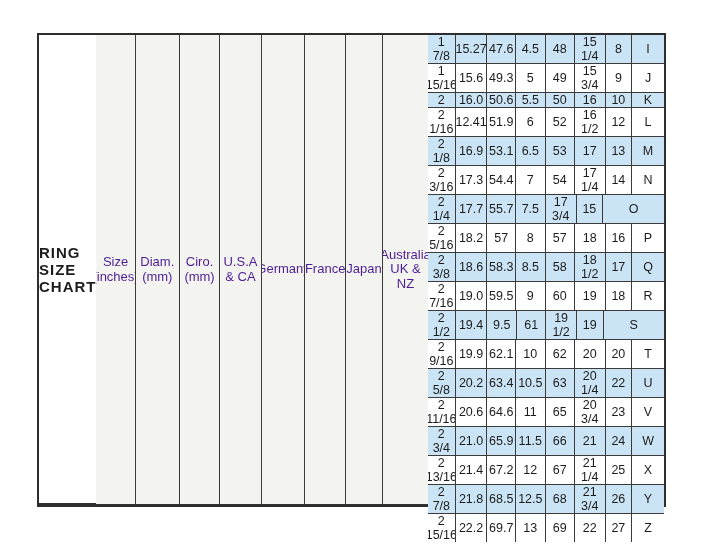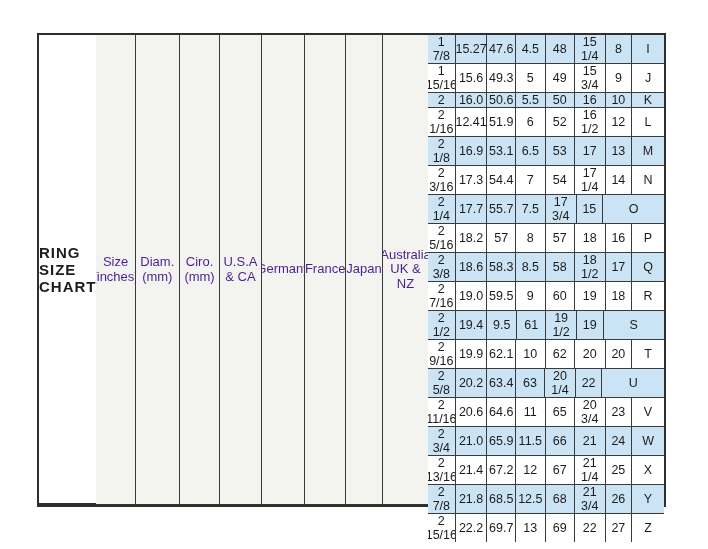--- a/index.html
+++ b/index.html
@@ -224,20 +224,21 @@
           <div class="cell col-3">10</div>
           <div class="cell col-4">62</div>
           <div class="cell col-5">20</div>
           <div class="cell col-6">20</div>
           <div class="cell col-7">T</div>
         </div>
         <div class="row alt">
           <div class="cell col-0">2 5/8</div>
           <div class="cell col-1">20.2</div>
           <div class="cell col-2">63.4</div>
+          <div class="cell col-3">10.5</div>
           <div class="cell col-4">63</div>
           <div class="cell col-5">20 1/4</div>
           <div class="cell col-6">22</div>
           <div class="cell col-7">U</div>
         </div>
         <div class="row">
           <div class="cell col-0">2 11/16</div>
           <div class="cell col-1">20.6</div>
           <div class="cell col-2">64.6</div>
           <div class="cell col-3">11</div>

